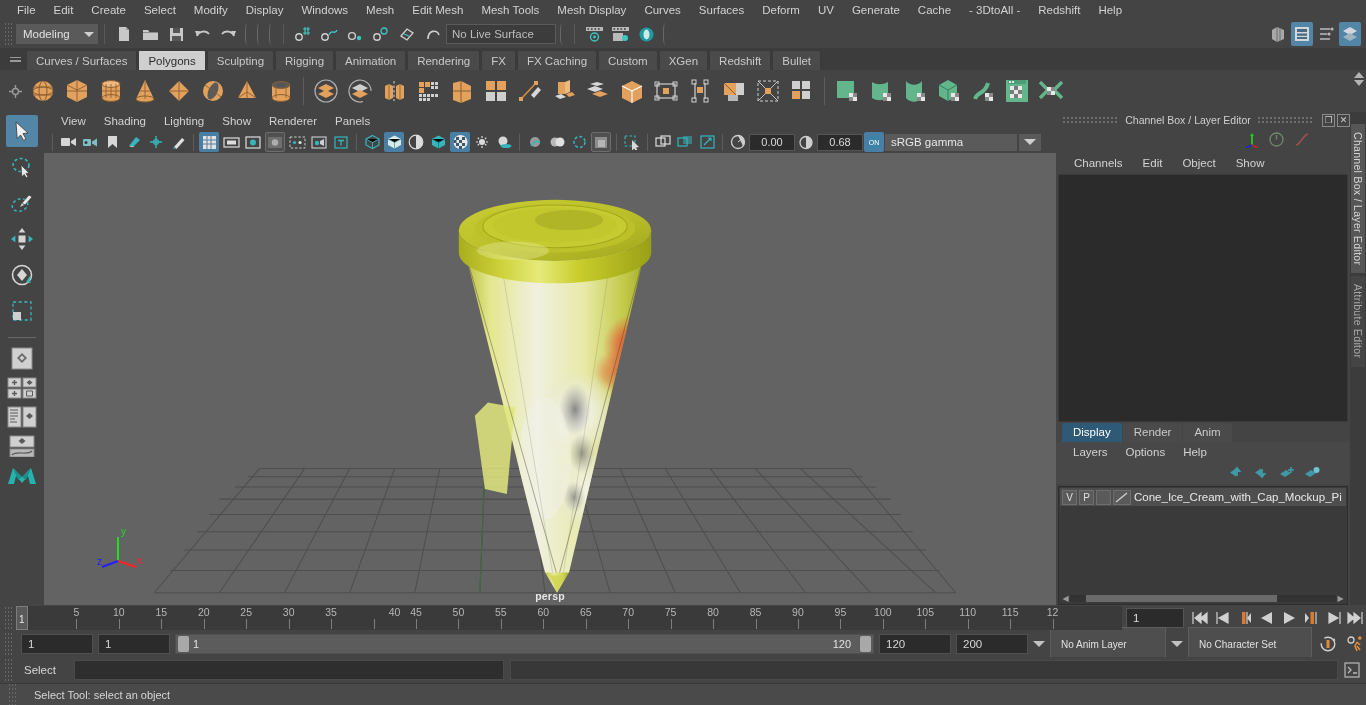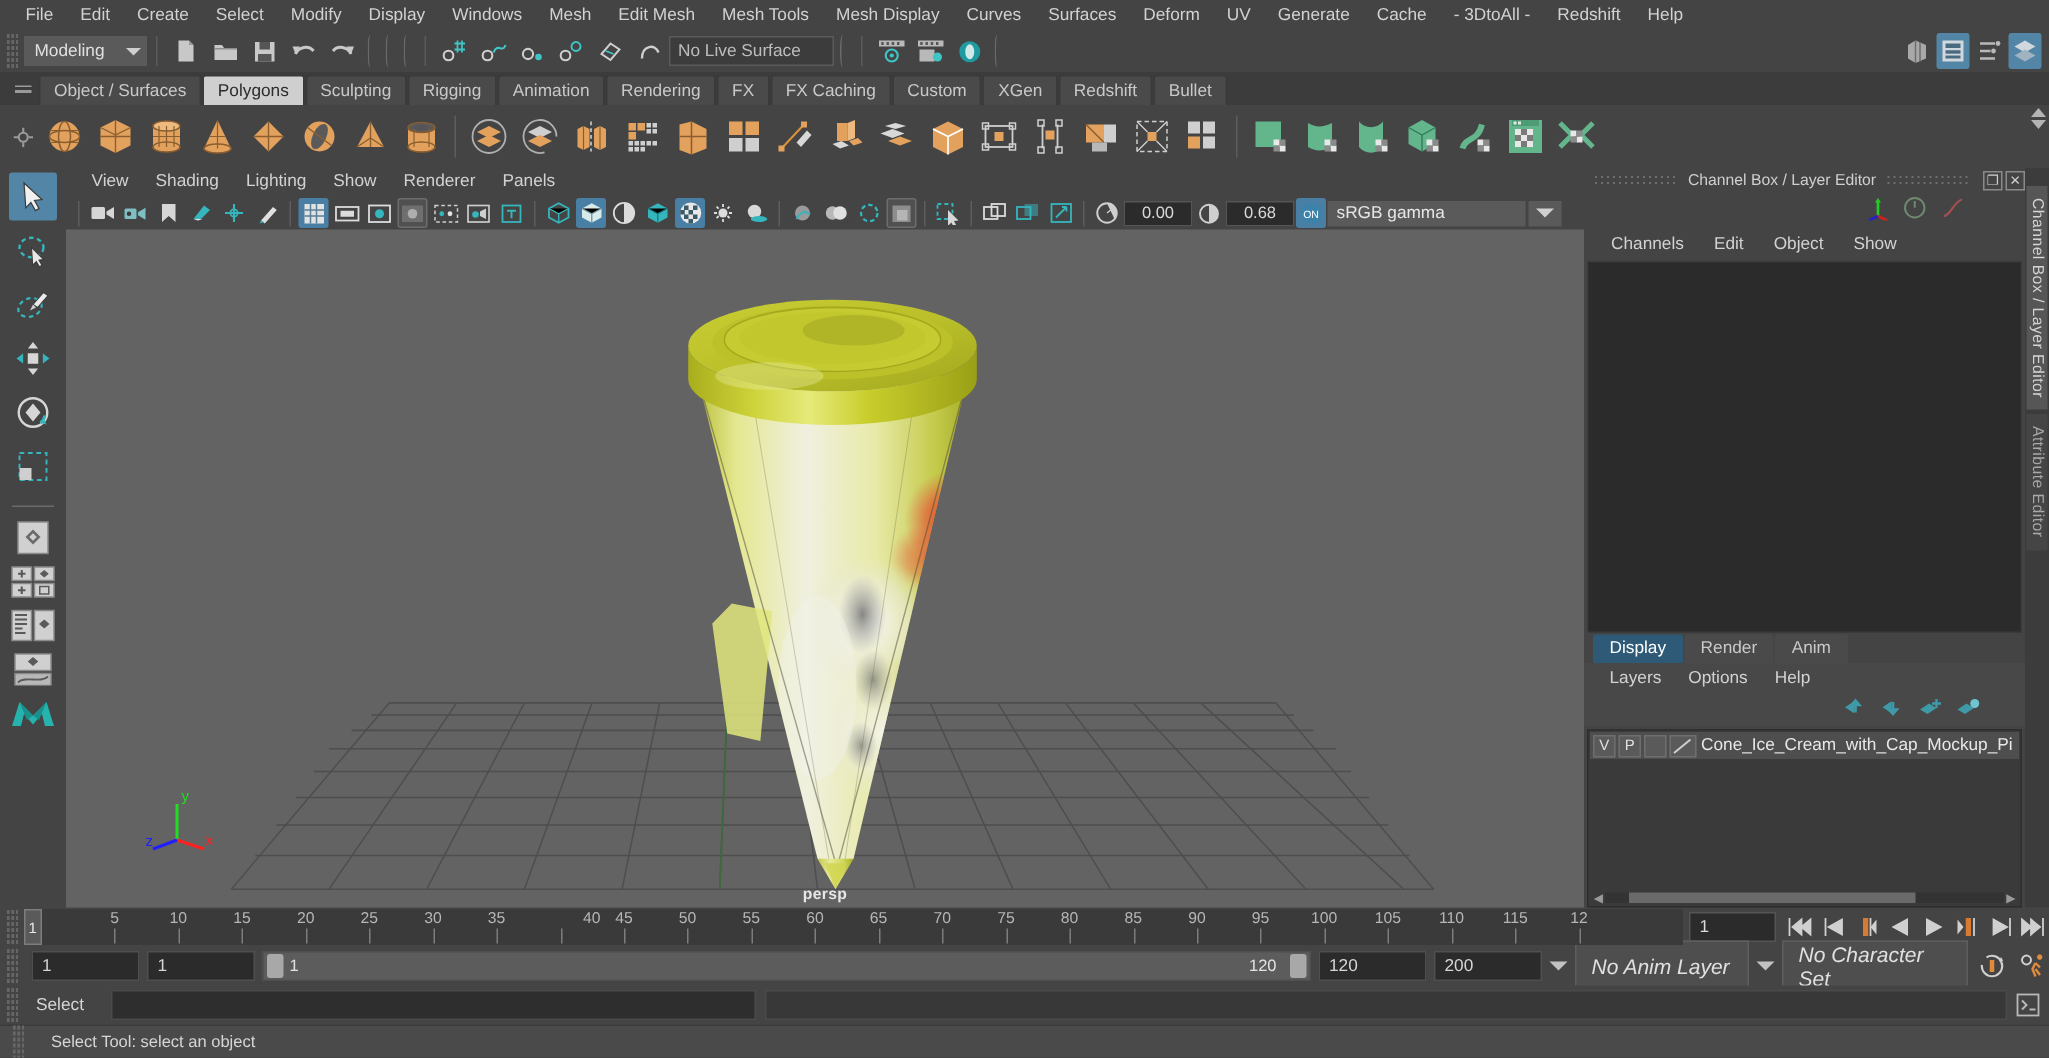--- a/index.html
+++ b/index.html
@@ -109,21 +109,21 @@
   .curframe { width:58px; height:20px; background:#2b2b2b; border:1px solid #555; color:#dcdcdc; font-size:11.5px; display:flex; align-items:center; padding-left:6px; margin-right:6px;}
   .pb { width:22px; height:22px; display:inline-flex; align-items:center; justify-content:center; }
 
   
   .rangerow { height:26px; background:#444; display:flex; align-items:center; flex:0 0 26px; padding-left:4px; gap:5px;}
   .rfield { width:72px; height:20px; background:#2b2b2b; border:1px solid #4f4f4f; color:#d6d6d6; font-size:11.5px; display:flex; align-items:center; padding-left:6px; }
   .rangebar { flex:1 1 auto; height:20px; background:#5c5c5c; border:1px solid #4f4f4f; position:relative; display:flex; align-items:center; }
   .rangebar .hnd { width:11px; height:16px; background:#a8a8a8; border-radius:2px; position:absolute; }
   .rangebar .lbl { position:absolute; font-size:11px; color:#e2e2e2; }
   .drop-tri { width:0;height:0;border-left:6px solid transparent;border-right:6px solid transparent;border-top:6px solid #c2c2c2; }
-  .selfield { height:20px; background:#4e4e4e; border:1px solid #5e5e5e; color:#e0e0e0; font-size:14px; display:flex; align-items:center; padding:16px 10px;font-style:italic; }
+  .selfield { height:20px; background:#4e4e4e; border:1px solid #5e5e5e; color:#e0e0e0; font-size:10px; display:flex; align-items:center; padding:16px 10px; }
 
   
   .cmdrow { height:26px; background:#444; display:flex; align-items:center; flex:0 0 26px; padding-left:4px; }
   .cmdlabel { width:58px; font-size:11.5px; color:#d6d6d6; padding-left:8px; }
   .cmdinput { height:20px; background:#2e2e2e; border:1px solid #4a4a4a; flex:0 0 430px; }
   .cmdoutput { height:20px; background:#383838; border:1px solid #4a4a4a; flex:1 1 auto; margin-left:6px; margin-right:4px; }
   .cmd-btn { width:20px;height:20px;display:flex;align-items:center;justify-content:center;margin-right:4px;}
   .statusbar { height:22px; background:#4a4a4a; display:flex; align-items:center; padding-left:8px; flex:0 0 22px; color:#d6d6d6; font-size:11px; border-top:1px solid #3a3a3a;}
   .helpline { padding-left:14px; }
 </style>
@@ -297,21 +297,21 @@
           </svg>
       </div>
     </div>
   </div>
 
   <div class="shelf-tabs">
     <div class="hamb">
         <i></i>
         <i></i>
       </div>
-    <div class="shelf-tab">Object / Surfaces</div>
+    <div class="shelf-tab">Curves / Surfaces</div>
     <div class="shelf-tab active">Polygons</div>
     <div class="shelf-tab">Sculpting</div>
     <div class="shelf-tab">Rigging</div>
     <div class="shelf-tab">Animation</div>
     <div class="shelf-tab">Rendering</div>
     <div class="shelf-tab">FX</div>
     <div class="shelf-tab">FX Caching</div>
     <div class="shelf-tab">Custom</div>
     <div class="shelf-tab">XGen</div>
     <div class="shelf-tab">Redshift</div>

